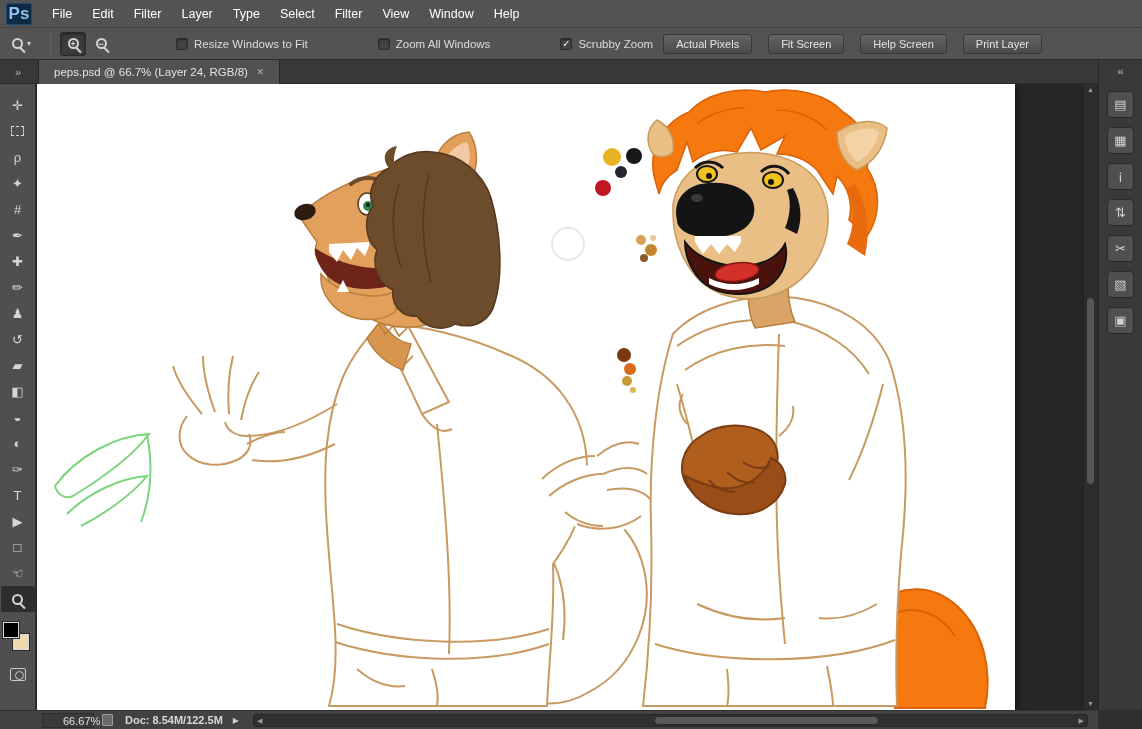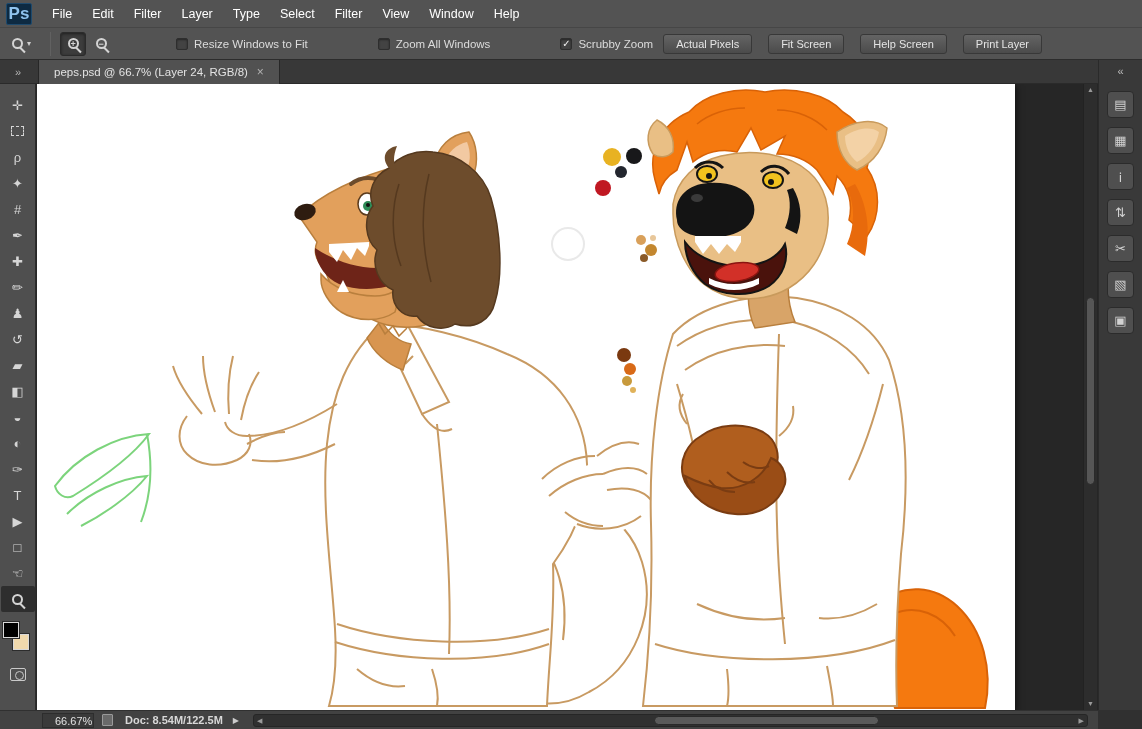--- a/index.html
+++ b/index.html
@@ -56,21 +56,21 @@
   .sarrow.up{top:0;} .sarrow.down{bottom:0;}
 
   
   .rightstrip{position:absolute;right:0;top:60px;width:44px;bottom:19px;background:#393939;border-left:1px solid #2a2a2a;}
   .dock-collapse{height:22px;color:#bdbdbd;font-size:11px;text-align:center;line-height:22px;}
   .picon{width:27px;height:27px;margin:9px auto 0;background:#4f4f4f;border:1px solid #2b2b2b;border-radius:4px;color:#d2d2d2;display:flex;align-items:center;justify-content:center;font-size:13px;}
   .corner{position:absolute;right:0;bottom:0;width:44px;height:19px;background:#303030;}
 
   
   .statusbar{position:absolute;left:0;bottom:0;width:1098px;height:19px;background:#424242;border-top:1px solid #303030;display:flex;align-items:center;font-size:11px;color:#d8d8d8;}
-  .zoomfield{margin-left:42px;width:52px;height:15px;line-height:14px;background:#3a3a3a;border:1px solid #2d2d2d;padding:0 12px;color:#e0e0e0;}
+  .zoomfield{margin-left:42px;width:52px;height:15px;line-height:14px;background:#3a3a3a;border:1px solid #2d2d2d;padding:0 20px;color:#e0e0e0;}
   .pageicon{width:11px;height:12px;background:#6a6a6a;border:1px solid #9a9a9a;border-radius:1px;margin-left:8px;}
   .docinfo{margin-left:12px;white-space:nowrap;font-weight:bold;}
   .statusarrow{margin-left:10px;font-size:8px;color:#cccccc;}
   .hscroll{position:relative;flex:1;height:13px;margin:0 10px 0 14px;background:#303030;border-radius:3px;border:1px solid #262626;}
   .hthumb{position:absolute;top:1px;bottom:1px;left:48%;width:27%;background:#5a5a5a;border-radius:6px;border:1px solid #2a2a2a;}
   .harrow{position:absolute;top:0;bottom:0;color:#9a9a9a;font-size:7px;line-height:12px;}
   .harrow.l{left:3px;} .harrow.r{right:3px;}
 </style>
 </head>
 <body>

